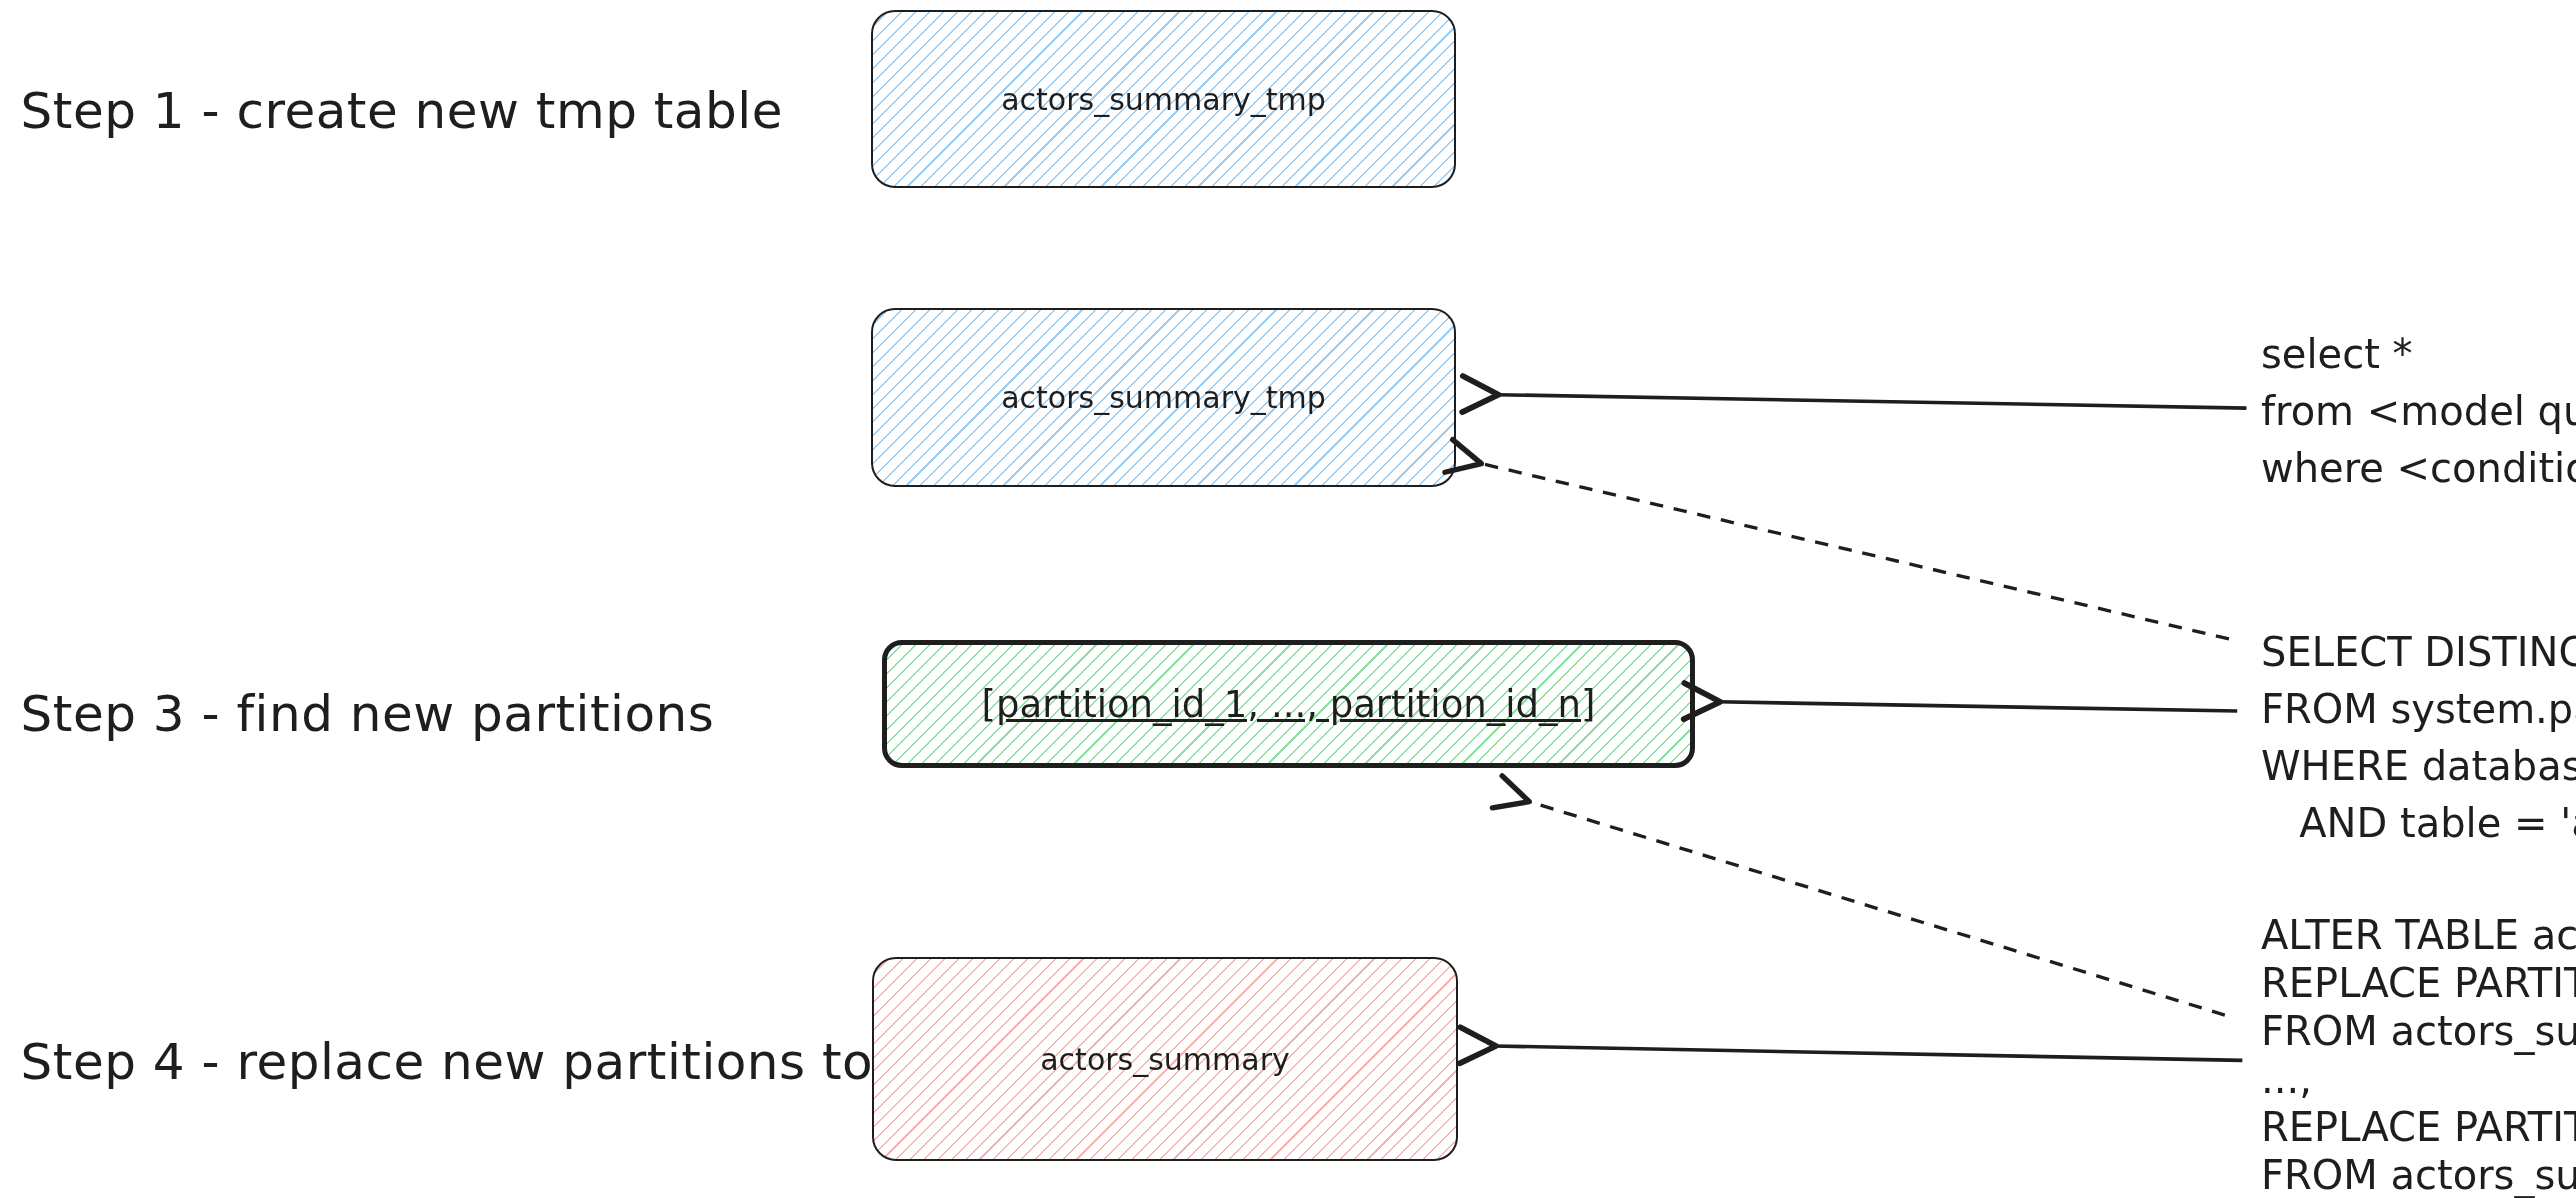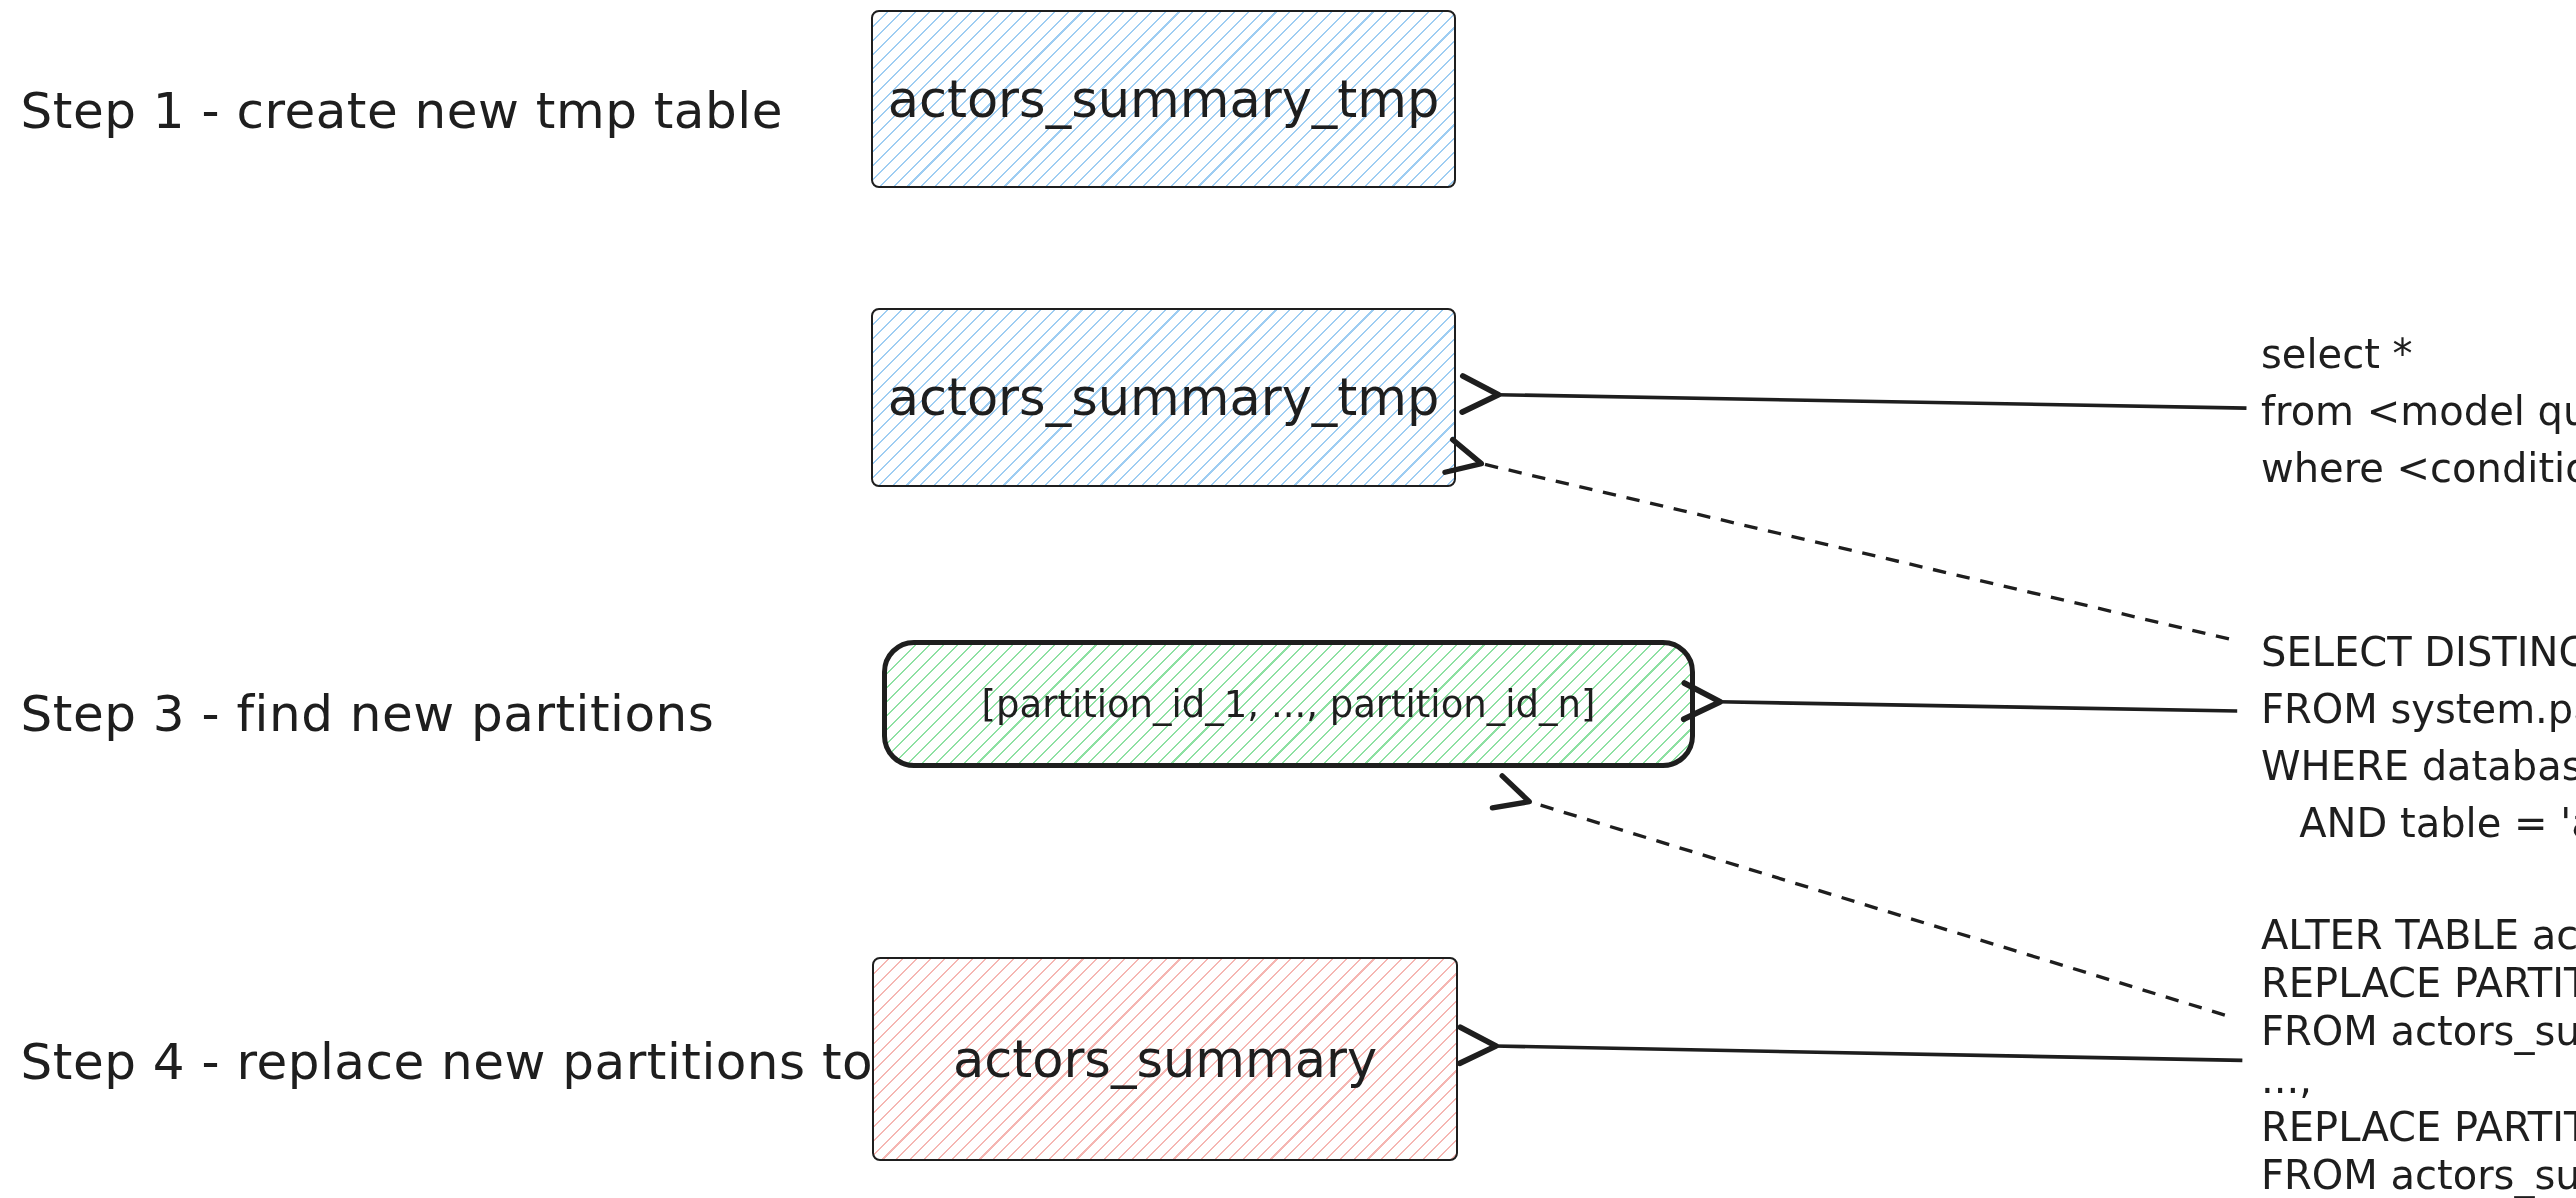--- a/index.html
+++ b/index.html
@@ -6,27 +6,27 @@
   body { font-family: "DejaVu Sans", sans-serif; color: #1e1e1e; }
   .canvas { position: relative; width: 3650px; height: 1199px; background: #ffffff; overflow: hidden; }
 
   .step-label {
     position: absolute; left: 20.6px; font-size: 50px; white-space: nowrap;
     letter-spacing: 0.5px;
   }
 
   .node {
     position: absolute; box-sizing: border-box;
-    border: 2.6px solid #1e1e1e; border-radius: 8px;
+    border: 2.6px solid #1e1e1e; border-radius: 24px;
     display: flex; align-items: center; justify-content: center;
-    font-size: 51px; white-space: nowrap;
+    font-size: 30px; white-space: nowrap;
     background-color: #ffffff;
     background-image: repeating-linear-gradient(135deg, var(--hachure) 0 1.5px, transparent 1.5px 9.8px);
   }
-  .node.thick { border-width: 5.2px; border-radius: 32px; font-size: 37px; }
+  .node.thick { border-width: 5.2px; border-radius: 20px; font-size: 37px; text-decoration: underline; }
 
   .sql { position: absolute; font-size: 40px; line-height: 57px; }
   .sql .line { white-space: pre; }
   .sql.tight { line-height: 48px; }
 
   .arrow-layer { position: absolute; left: 0; top: 0; pointer-events: none; }
 </style>
 </head>
 <body>
 

